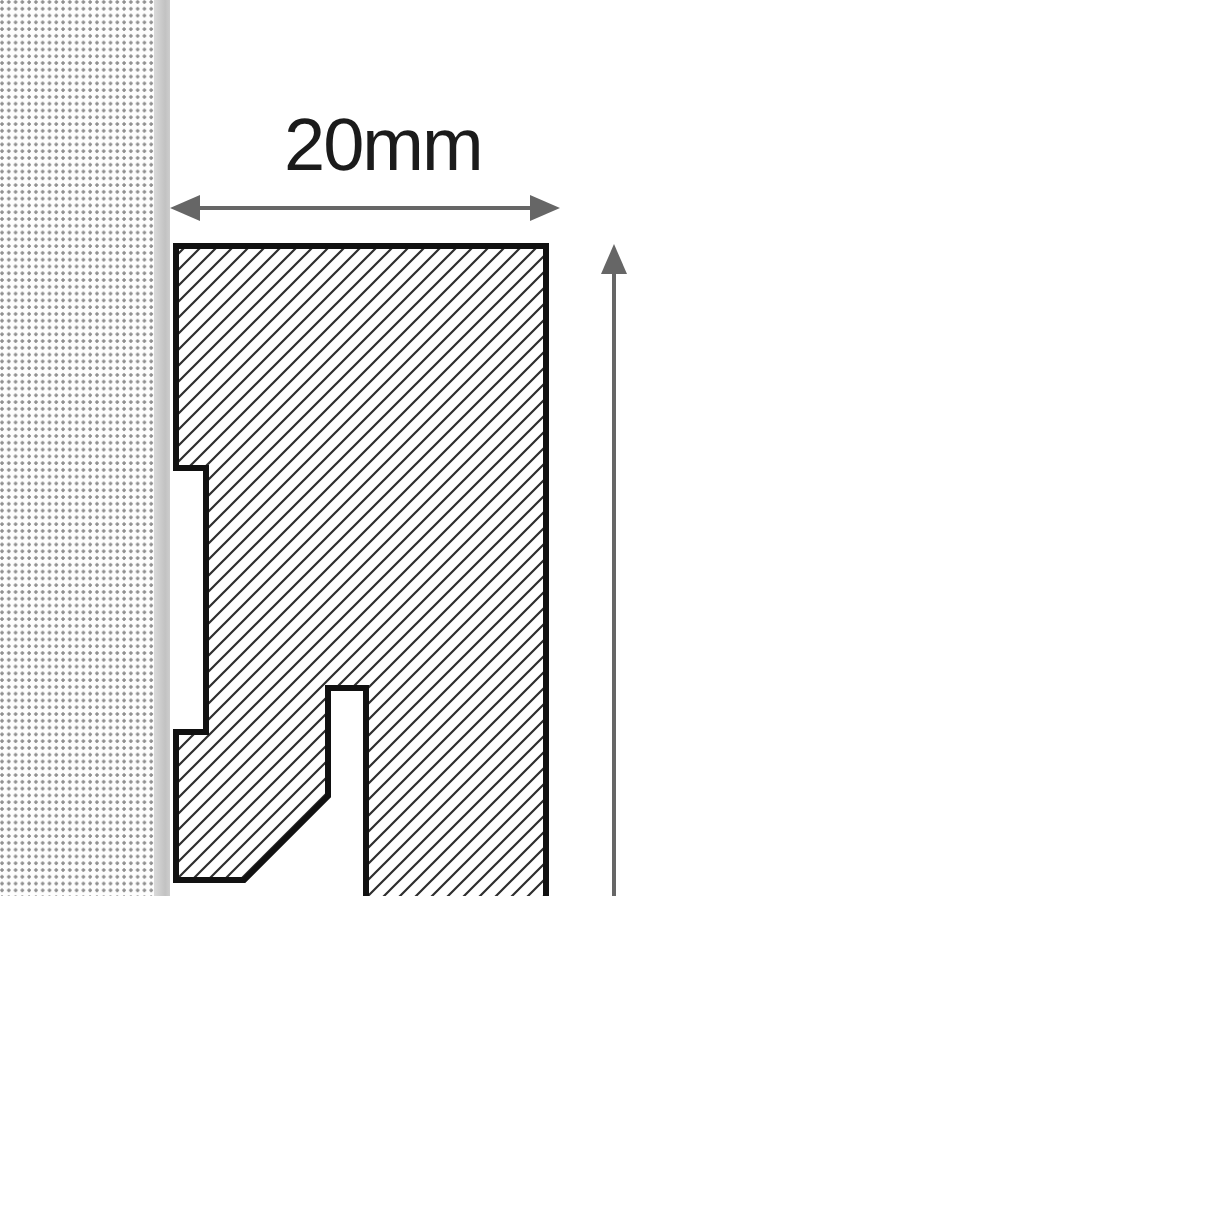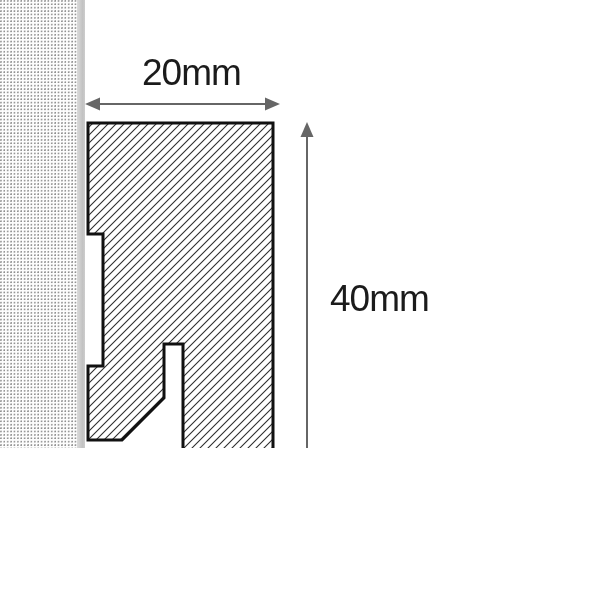--- a/index.html
+++ b/index.html
@@ -108,15 +108,14 @@
     </g>
 
     <g>
       <line x1="307" y1="135" x2="307" y2="474" stroke="#666666" stroke-width="2"></line>
       <polygon points="307,122 300.5,137 313.5,137" fill="#666666"></polygon>
       <polygon points="307,487 300.5,472 313.5,472" fill="#666666"></polygon>
     </g>
   </svg>
 
   <div class="dim-label width">20mm</div>
-  <div class="dim-label height">40mm</div>
 
 </div>
 
 </body></html>

